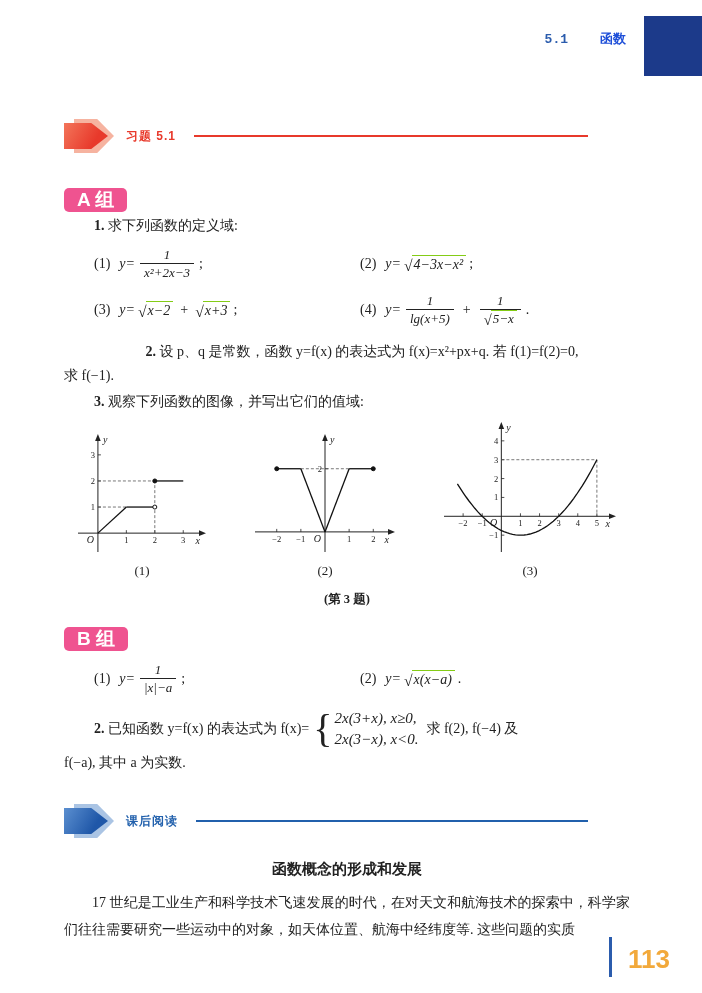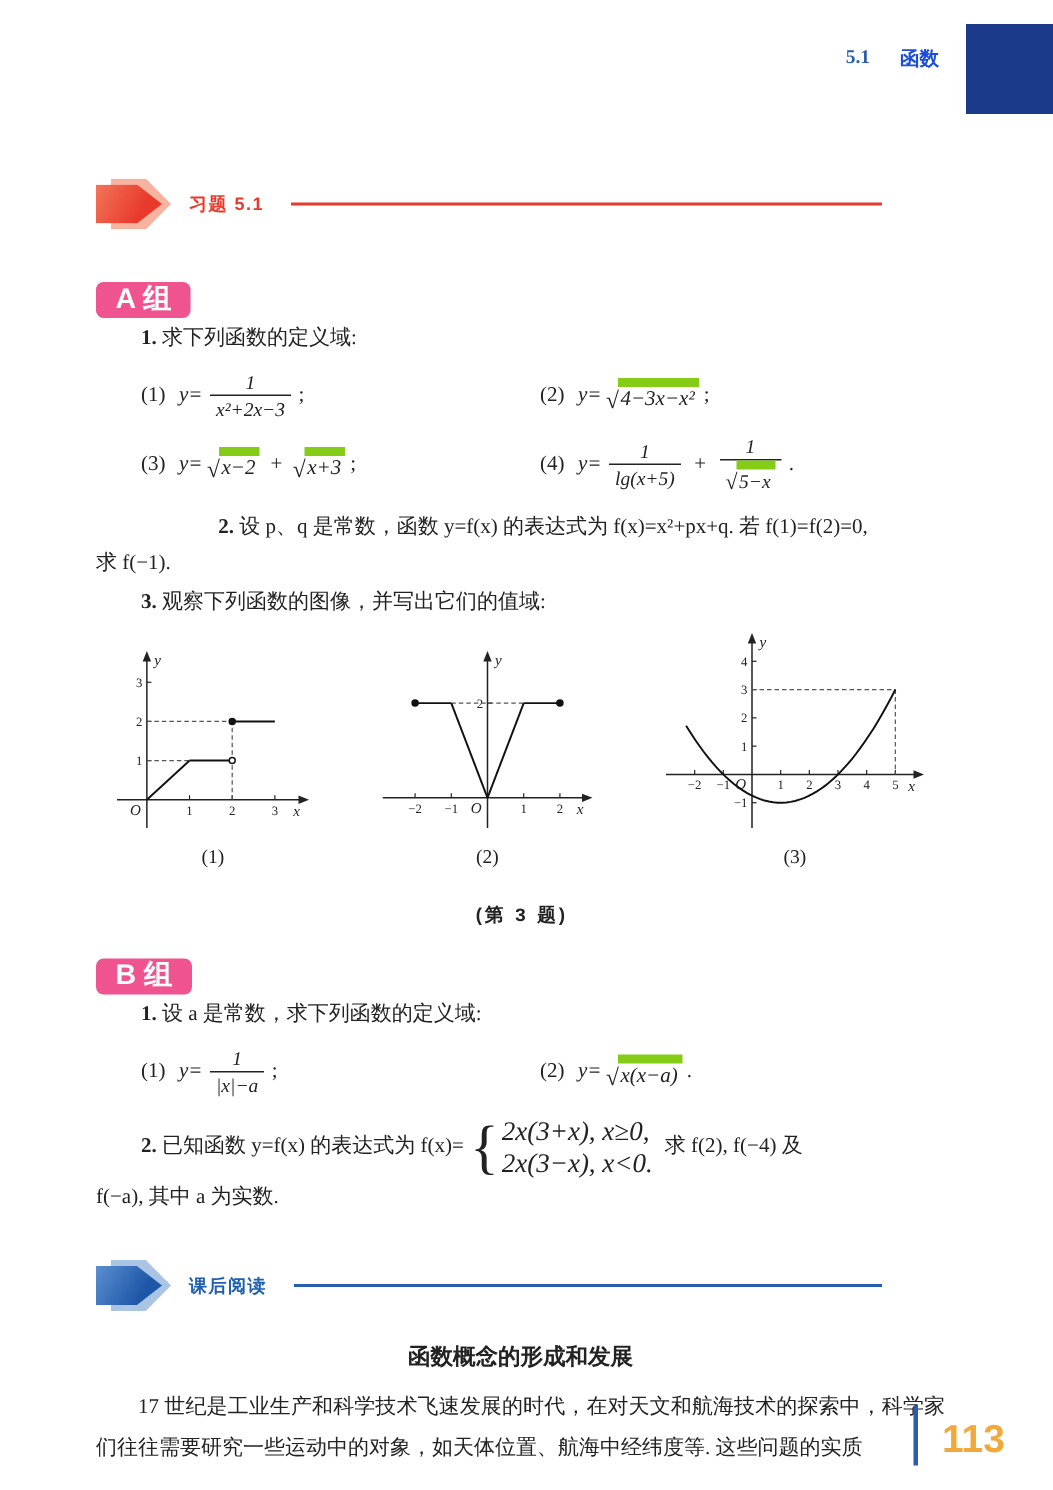--- a/index.html
+++ b/index.html
@@ -1,21 +1,21 @@
 <!DOCTYPE html>
 <html><head>
 <meta charset="utf-8">
 <title>习题 5.1</title>
 <style>
   html,body{margin:0;padding:0;}
   body{width:702px;height:993px;position:relative;background:#ffffff;overflow:hidden;
        font-family:"Liberation Serif",serif;color:#222;}
   
-  .runhead{position:absolute;top:30px;right:76px;display:flex;gap:20px;
-           font-family:Liberation Serif, serif;font-size:13px;}
+  .runhead{position:absolute;top:30px;right:76px;display:flex;align-items:center;gap:32px;
+           font-family:Liberation Mono, monospace;font-size:13px;}
   .runhead .num{color:#2b5cad;font-weight:bold;}
   .runhead .ttl{color:#1d4ed8;font-weight:bold;}
   .chapter-tab{position:absolute;top:16px;right:0;width:58px;height:60px;background:#1c3a8a;}
   
   .content{position:absolute;left:64px;top:116px;width:566px;font-size:14px;line-height:24px;}
   
   .headrow{display:flex;align-items:center;height:40px;}
   .aicon{width:50px;height:34px;position:relative;flex:0 0 auto;margin-right:12px;}
   .aicon .back{position:absolute;left:10px;top:0;width:40px;height:34px;
                clip-path:polygon(0 0,58% 0,100% 50%,58% 100%,0 100%);}
@@ -46,33 +46,33 @@
   .fi2{flex:1;}
   .fitem{display:flex;align-items:center;gap:3px;white-space:nowrap;}
   .fno{margin-right:6px;}
   .math{font-style:italic;}
   .frac{display:inline-flex;flex-direction:column;align-items:center;margin:0 2px;}
   .frac .num{display:block;font-size:13px;line-height:16px;padding:0 4px;}
   .frac .den{display:block;font-size:13px;line-height:17px;padding:0 4px;border-top:1px solid #222;}
   .frac .den.flexden{display:flex;align-items:center;justify-content:center;}
   .sqrt{display:inline-flex;align-items:stretch;}
   .rsign{font-style:normal;font-size:1.12em;line-height:1;display:flex;align-items:flex-end;margin-right:-1px;}
-  .rad{border-top:6px solid #84cc16;padding:0 3px 0 2px;line-height:1.25;}
+  .rad{border-top:1px solid #84cc16;padding:0 3px 0 2px;line-height:1.25;}
   .plus{margin:0 4px;font-style:normal;}
   
   .graphs{display:flex;justify-content:space-between;align-items:flex-end;margin-top:8px;padding:0 14px;}
   .gwrap{display:flex;flex-direction:column;align-items:center;}
   .glabel{margin-top:5px;font-size:13px;}
-  .figcap{text-align:center;font-weight:bold;font-size:12.5px;margin-top:16px;font-family:Liberation Mono, monospace;}
+  .figcap{text-align:center;font-weight:bold;font-size:12.5px;margin-top:4px;}
   svg .gvar{font:italic 10px "Liberation Serif",serif;fill:#222;}
   svg .gtick{font:8.5px "Liberation Serif",serif;fill:#222;}
   
   .b2row{display:flex;align-items:center;padding-left:30px;margin-top:8px;white-space:nowrap;}
   .brace{font-size:40px;font-weight:300;line-height:44px;margin:0 2px 0 4px;}
-  .cases{display:inline-flex;flex-direction:column;font-size:18px;line-height:21px;}
+  .cases{display:inline-flex;flex-direction:column;font-size:15px;line-height:21px;}
   .b2post{margin-left:8px;}
   
   .read-sub{margin-top:16px;text-align:center;font-family:"Liberation Sans",sans-serif;
             font-weight:bold;font-size:15px;}
   .read-para{margin-top:8px;text-indent:2em;text-align:justify;line-height:27px;}
   .mt26{margin-top:26px;}
   
   .pagebar{position:absolute;right:90px;bottom:16px;width:3px;height:40px;background:#2b5cad;}
   .pagenum{position:absolute;right:32px;bottom:18px;font-family:"Liberation Sans",sans-serif;
            font-weight:bold;font-size:26px;color:#f2a93b;}
@@ -279,24 +279,20 @@
           <line x1="152.88888888888889" y1="37.71428571428571" x2="152.88888888888889" y2="94.28571428571428" stroke="#555" stroke-width="0.8" stroke-dasharray="3 2"></line>
           <path d="M13.4,61.8L16.3,66.4L19.2,70.8L22.1,75.0L25.0,79.0L27.9,82.7L30.8,86.3L33.7,89.6L36.6,92.7L39.5,95.6L42.4,98.2L45.3,100.7L48.3,102.9L51.2,104.9L54.1,106.7L57.0,108.3L59.9,109.6L62.8,110.7L65.7,111.7L68.6,112.3L71.5,112.8L74.4,113.1L77.3,113.1L80.2,113.0L83.1,112.6L86.0,112.0L88.9,111.1L91.9,110.1L94.8,108.8L97.7,107.3L100.6,105.6L103.5,103.7L106.4,101.6L109.3,99.2L112.2,96.6L115.1,93.9L118.0,90.8L120.9,87.6L123.8,84.2L126.7,80.5L129.6,76.6L132.5,72.5L135.4,68.2L138.4,63.7L141.3,58.9L144.2,53.9L147.1,48.7L150.0,43.3L152.9,37.7" fill="none" stroke="#111" stroke-width="1.3"></path>
         </svg>
       <div class="glabel">(3)</div>
     </div>
   </div>
   <div class="figcap">(第 3 题)</div>
 
   <div class="badgewrap" style="margin-top:16px;"><span class="badge">B 组</span></div>
 
-  <div class="stem">
-    <span class="qno">1.</span>
-    <span>设 a 是常数，求下列函数的定义域:</span>
-  </div>
 
   <div class="frow">
     <div class="fi1">
       <span class="fitem">
         <span class="fno">(1)</span>
         <span class="math">y=</span>
         <span class="frac">
           <span class="num math">1</span>
           <span class="den math">|x|−a</span>
         </span>

